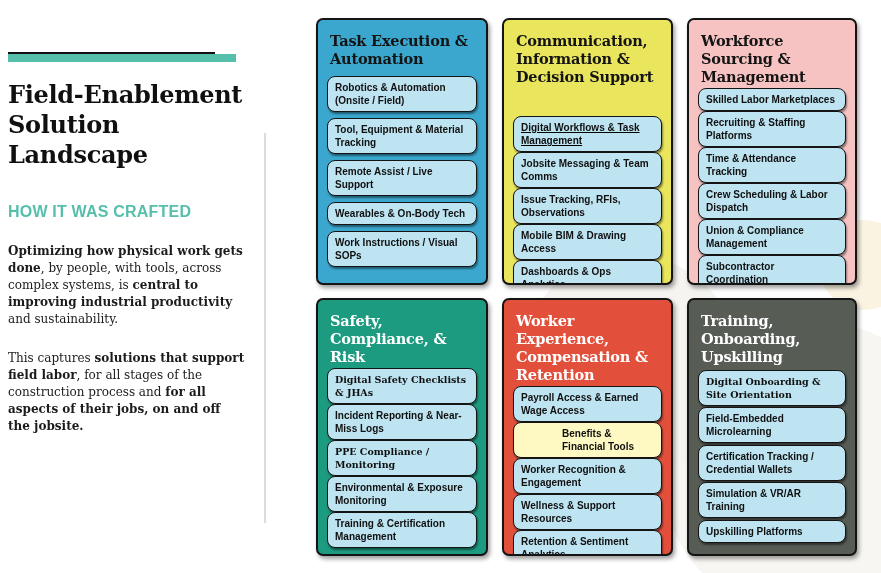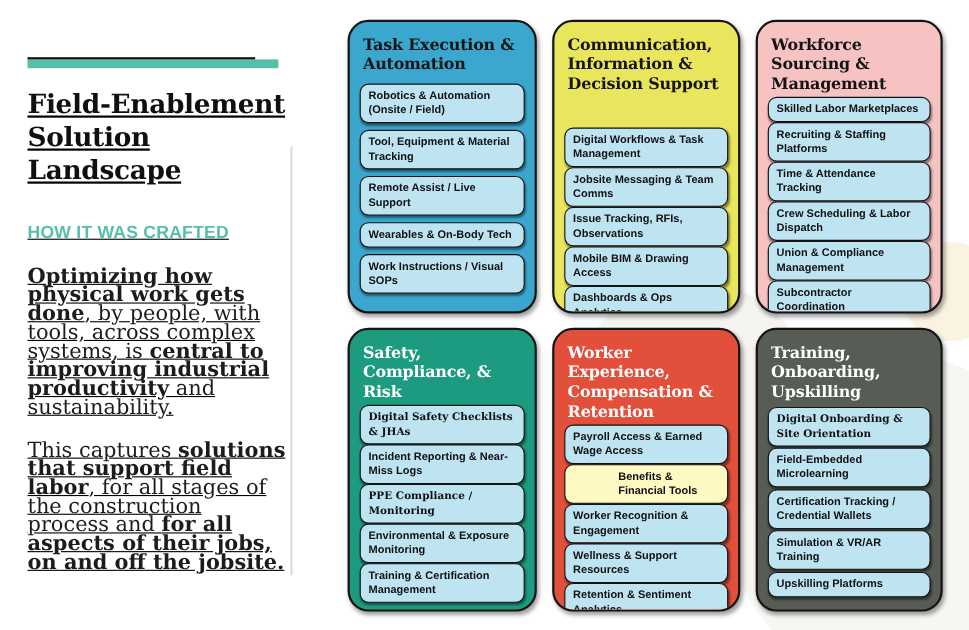--- a/index.html
+++ b/index.html
@@ -6,38 +6,38 @@
   body{background:#ffffff;font-family:"Liberation Sans",sans-serif;}
   .stage{position:relative;width:881px;height:573px;background:#ffffff;overflow:hidden;}
 
   
   .bg-blob{position:absolute;border-radius:50%;z-index:0;}
   .blob1{width:300px;height:300px;right:-80px;top:320px;background:#f7f6f2;}
   .blob2{width:220px;height:220px;left:520px;top:255px;background:#f5f4f0;}
   .blob3{width:90px;height:90px;right:-28px;top:220px;background:#faf3e2;}
 
   
-  .left{position:absolute;left:25px;top:52px;width:240px;z-index:2;text-decoration:underline;}
+  .left{position:absolute;left:8px;top:52px;width:240px;z-index:2;}
   .accent-bar{position:relative;width:228px;height:9px;}
   .accent-bar .fill{position:absolute;left:0;top:2px;width:100%;height:8px;}
   .accent-bar .line{position:absolute;left:0;top:0;width:91%;height:2px;background:#101010;}
   h1.title{margin:19px 0 0 0;font-family:"DejaVu Serif","Liberation Serif",serif;
     font-weight:bold;font-size:24px;line-height:30px;color:#101010;letter-spacing:-0.3px;}
   h2.crafted{margin:33px 0 14px 0;font-family:"Liberation Sans",sans-serif;
     font-weight:bold;font-size:16px;letter-spacing:0.2px;}
   p.body-text{margin:22px 0 0 0;font-family:"DejaVu Serif","Liberation Serif",serif;
-    font-size:19px;line-height:17px;color:#1c1c1c;width:238px;}
+    font-size:12px;line-height:17px;color:#1c1c1c;width:238px;}
   p.body-text + p.body-text{}
   .divider{position:absolute;left:264px;top:133px;width:2px;height:390px;background:#dcdcdc;z-index:1;}
 
   
   .grid{position:absolute;left:316px;top:18px;z-index:2;display:grid;
     grid-template-columns:172px 171px 170px;grid-template-rows:267px 258px;
     column-gap:14px;row-gap:13px;}
-  .box{box-sizing:border-box;border:2px solid #141414;border-radius:19px;
+  .box{box-sizing:border-box;border:2px solid #141414;border-radius:7px;
     padding:9px 9px 10px 9px;display:flex;flex-direction:column;overflow:hidden;
     box-shadow:2px 3px 4px rgba(0,0,0,0.38);}
   .box-title{margin:3px 3px 2px 3px;font-family:"DejaVu Serif","Liberation Serif",serif;
     font-weight:bold;font-size:14.5px;line-height:18px;letter-spacing:-0.2px;}
   .cards{flex:1;display:flex;flex-direction:column;justify-content:space-evenly;}
   .card{box-sizing:border-box;border:1.5px solid #141414;border-radius:8px;
     padding:4px 7px;box-shadow:1px 2px 2px rgba(0,0,0,0.45);}
   .card span{font-family:"Liberation Sans",sans-serif;font-weight:bold;
     font-size:10px;line-height:13px;color:#101010;display:block;}
   .card.serif span{font-family:"DejaVu Serif","Liberation Serif",serif;font-size:9.5px;}
@@ -80,21 +80,21 @@
             <span>Wearables &amp; On-Body Tech</span>
           </div>
           <div class="card" style="background: rgb(190, 228, 242);">
             <span>Work Instructions / Visual SOPs</span>
           </div>
         </div>
       </section>
       <section class="box" style="background: rgb(233, 229, 92); gap: 28px;">
         <h3 class="box-title" style="color: rgb(20, 20, 20);">Communication, Information &amp; Decision Support</h3>
         <div class="cards">
-          <div class="card" style="background: rgb(190, 228, 242);">
+          <div class="card" style="background: rgb(190, 228, 242); text-decoration: underline;">
             <span>Digital Workflows &amp; Task Management</span>
           </div>
           <div class="card" style="background: rgb(190, 228, 242);">
             <span>Jobsite Messaging &amp; Team Comms</span>
           </div>
           <div class="card" style="background: rgb(190, 228, 242);">
             <span>Issue Tracking, RFIs, Observations</span>
           </div>
           <div class="card" style="background: rgb(190, 228, 242);">
             <span>Mobile BIM &amp; Drawing Access</span>

